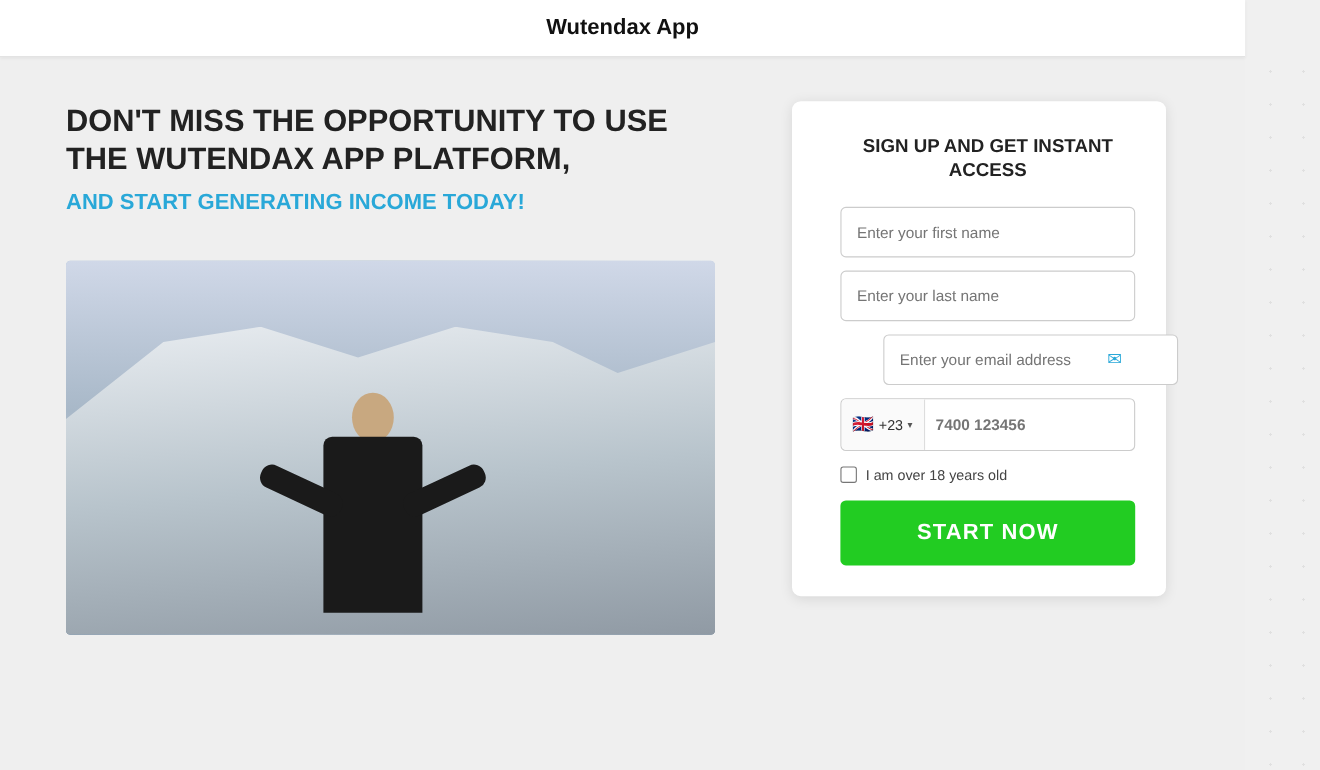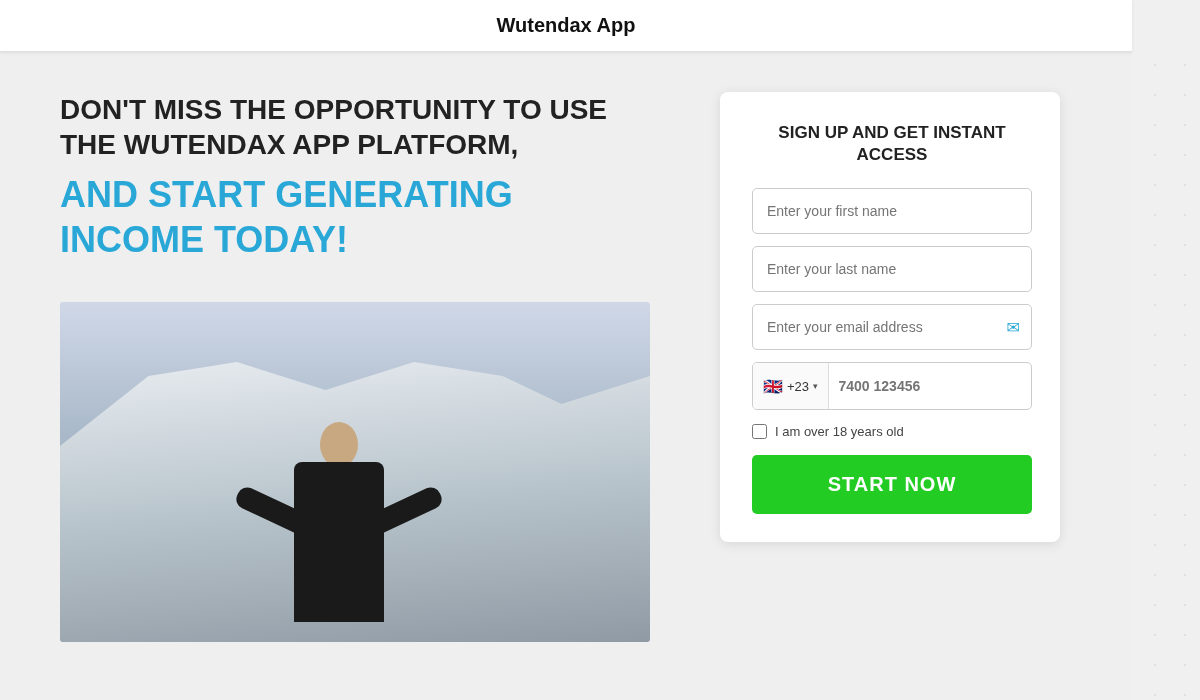--- a/index.html
+++ b/index.html
@@ -67,21 +67,21 @@
       font-size: 28px;
       font-weight: 900;
       color: #222;
       line-height: 1.25;
       text-transform: uppercase;
       margin-bottom: 10px;
     }
 
     .headline-highlight {
       color: #29a8d8;
-      font-size: 36px;
+      font-size: 20px;
       font-weight: 900;
       text-transform: uppercase;
       line-height: 1.25;
       margin-bottom: 40px;
       display: block;
     }
 
     .hero-image-container {
       width: 100%;
       max-width: 590px;
@@ -172,21 +172,21 @@
 
     
     .right-column {
       width: 340px;
       flex-shrink: 0;
     }
 
     .form-card {
       background: #ffffff;
       border-radius: 8px;
-      padding: 30px 28px 28px 32px;
+      padding: 30px 28px 28px 44px;
       box-shadow: 0 2px 12px rgba(0,0,0,0.1);
     }
 
     .form-title {
       font-size: 17px;
       font-weight: 800;
       color: #222;
       text-align: center;
       text-transform: uppercase;
       margin-bottom: 22px;
@@ -206,20 +206,21 @@
     }
 
     .email-wrapper {
       position: relative;
       margin-bottom: 12px;
     }
 
     .email-wrapper .form-field {
       margin-bottom: 0;
       padding-right: 40px;
+      margin-left: 39px;
     }
 
     .email-icon {
       position: absolute;
       right: 12px;
       top: 50%;
       transform: translateY(-50%);
       color: #29a8d8;
       font-size: 16px;
     }

